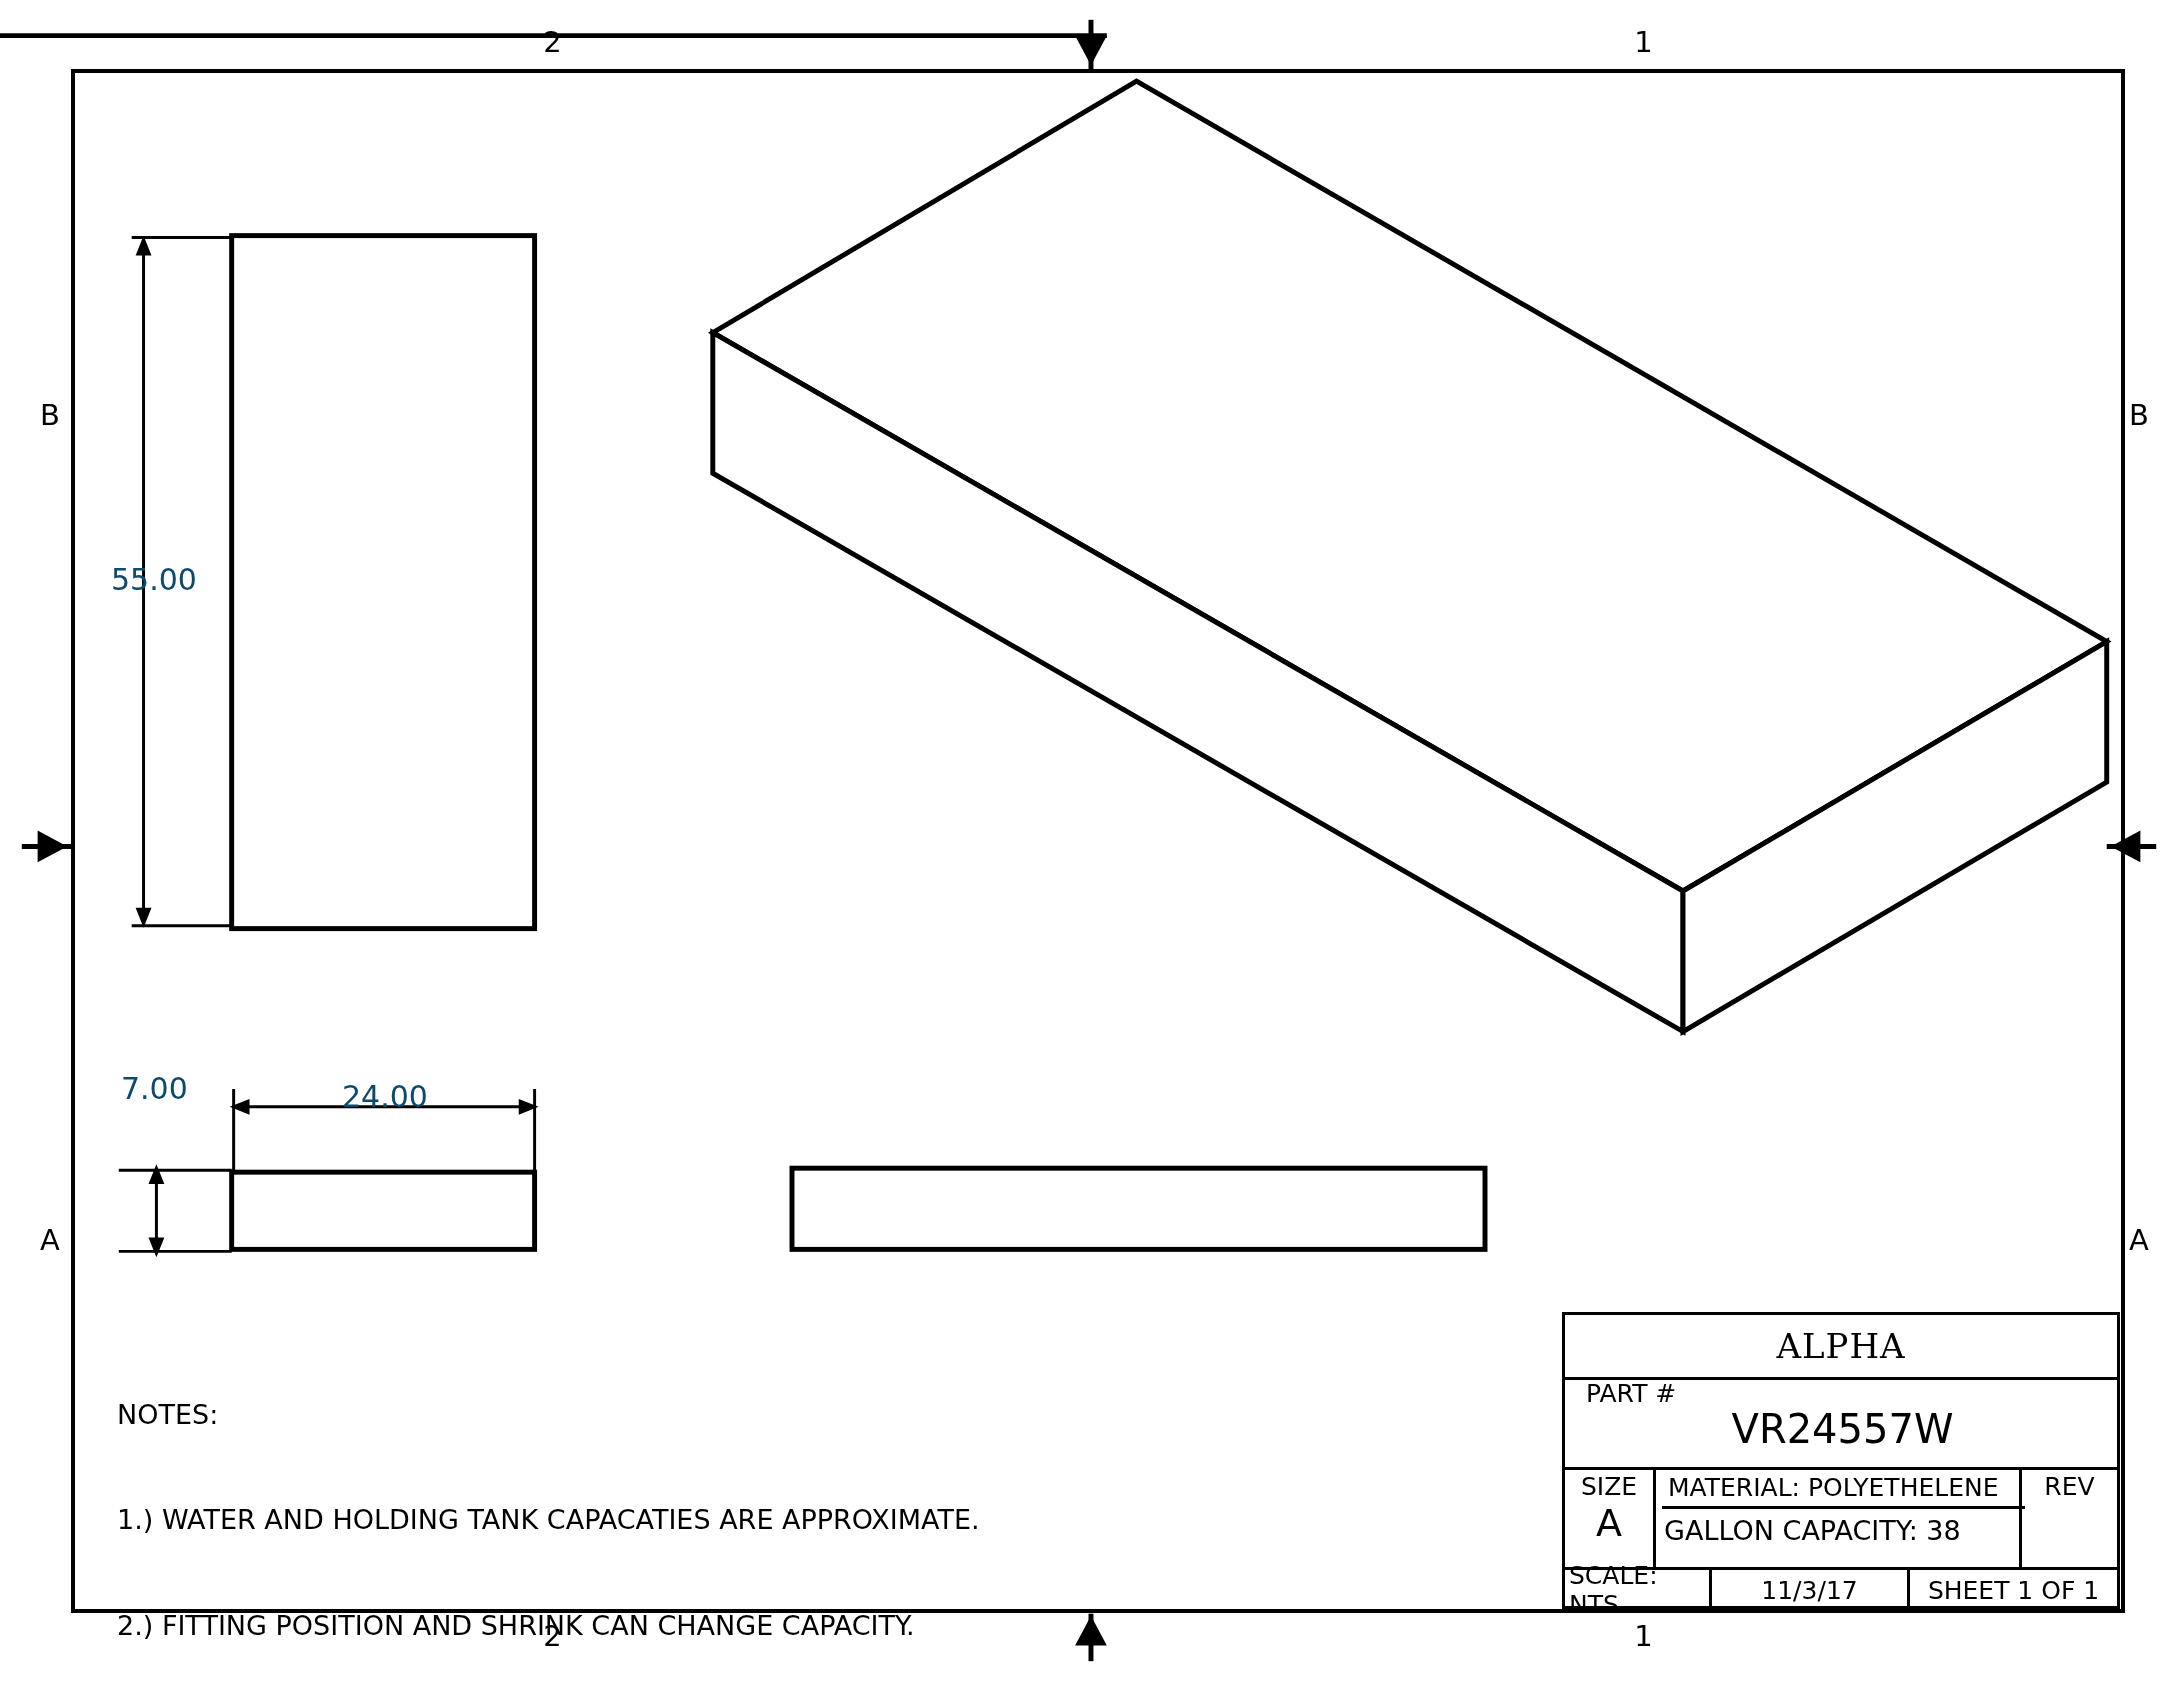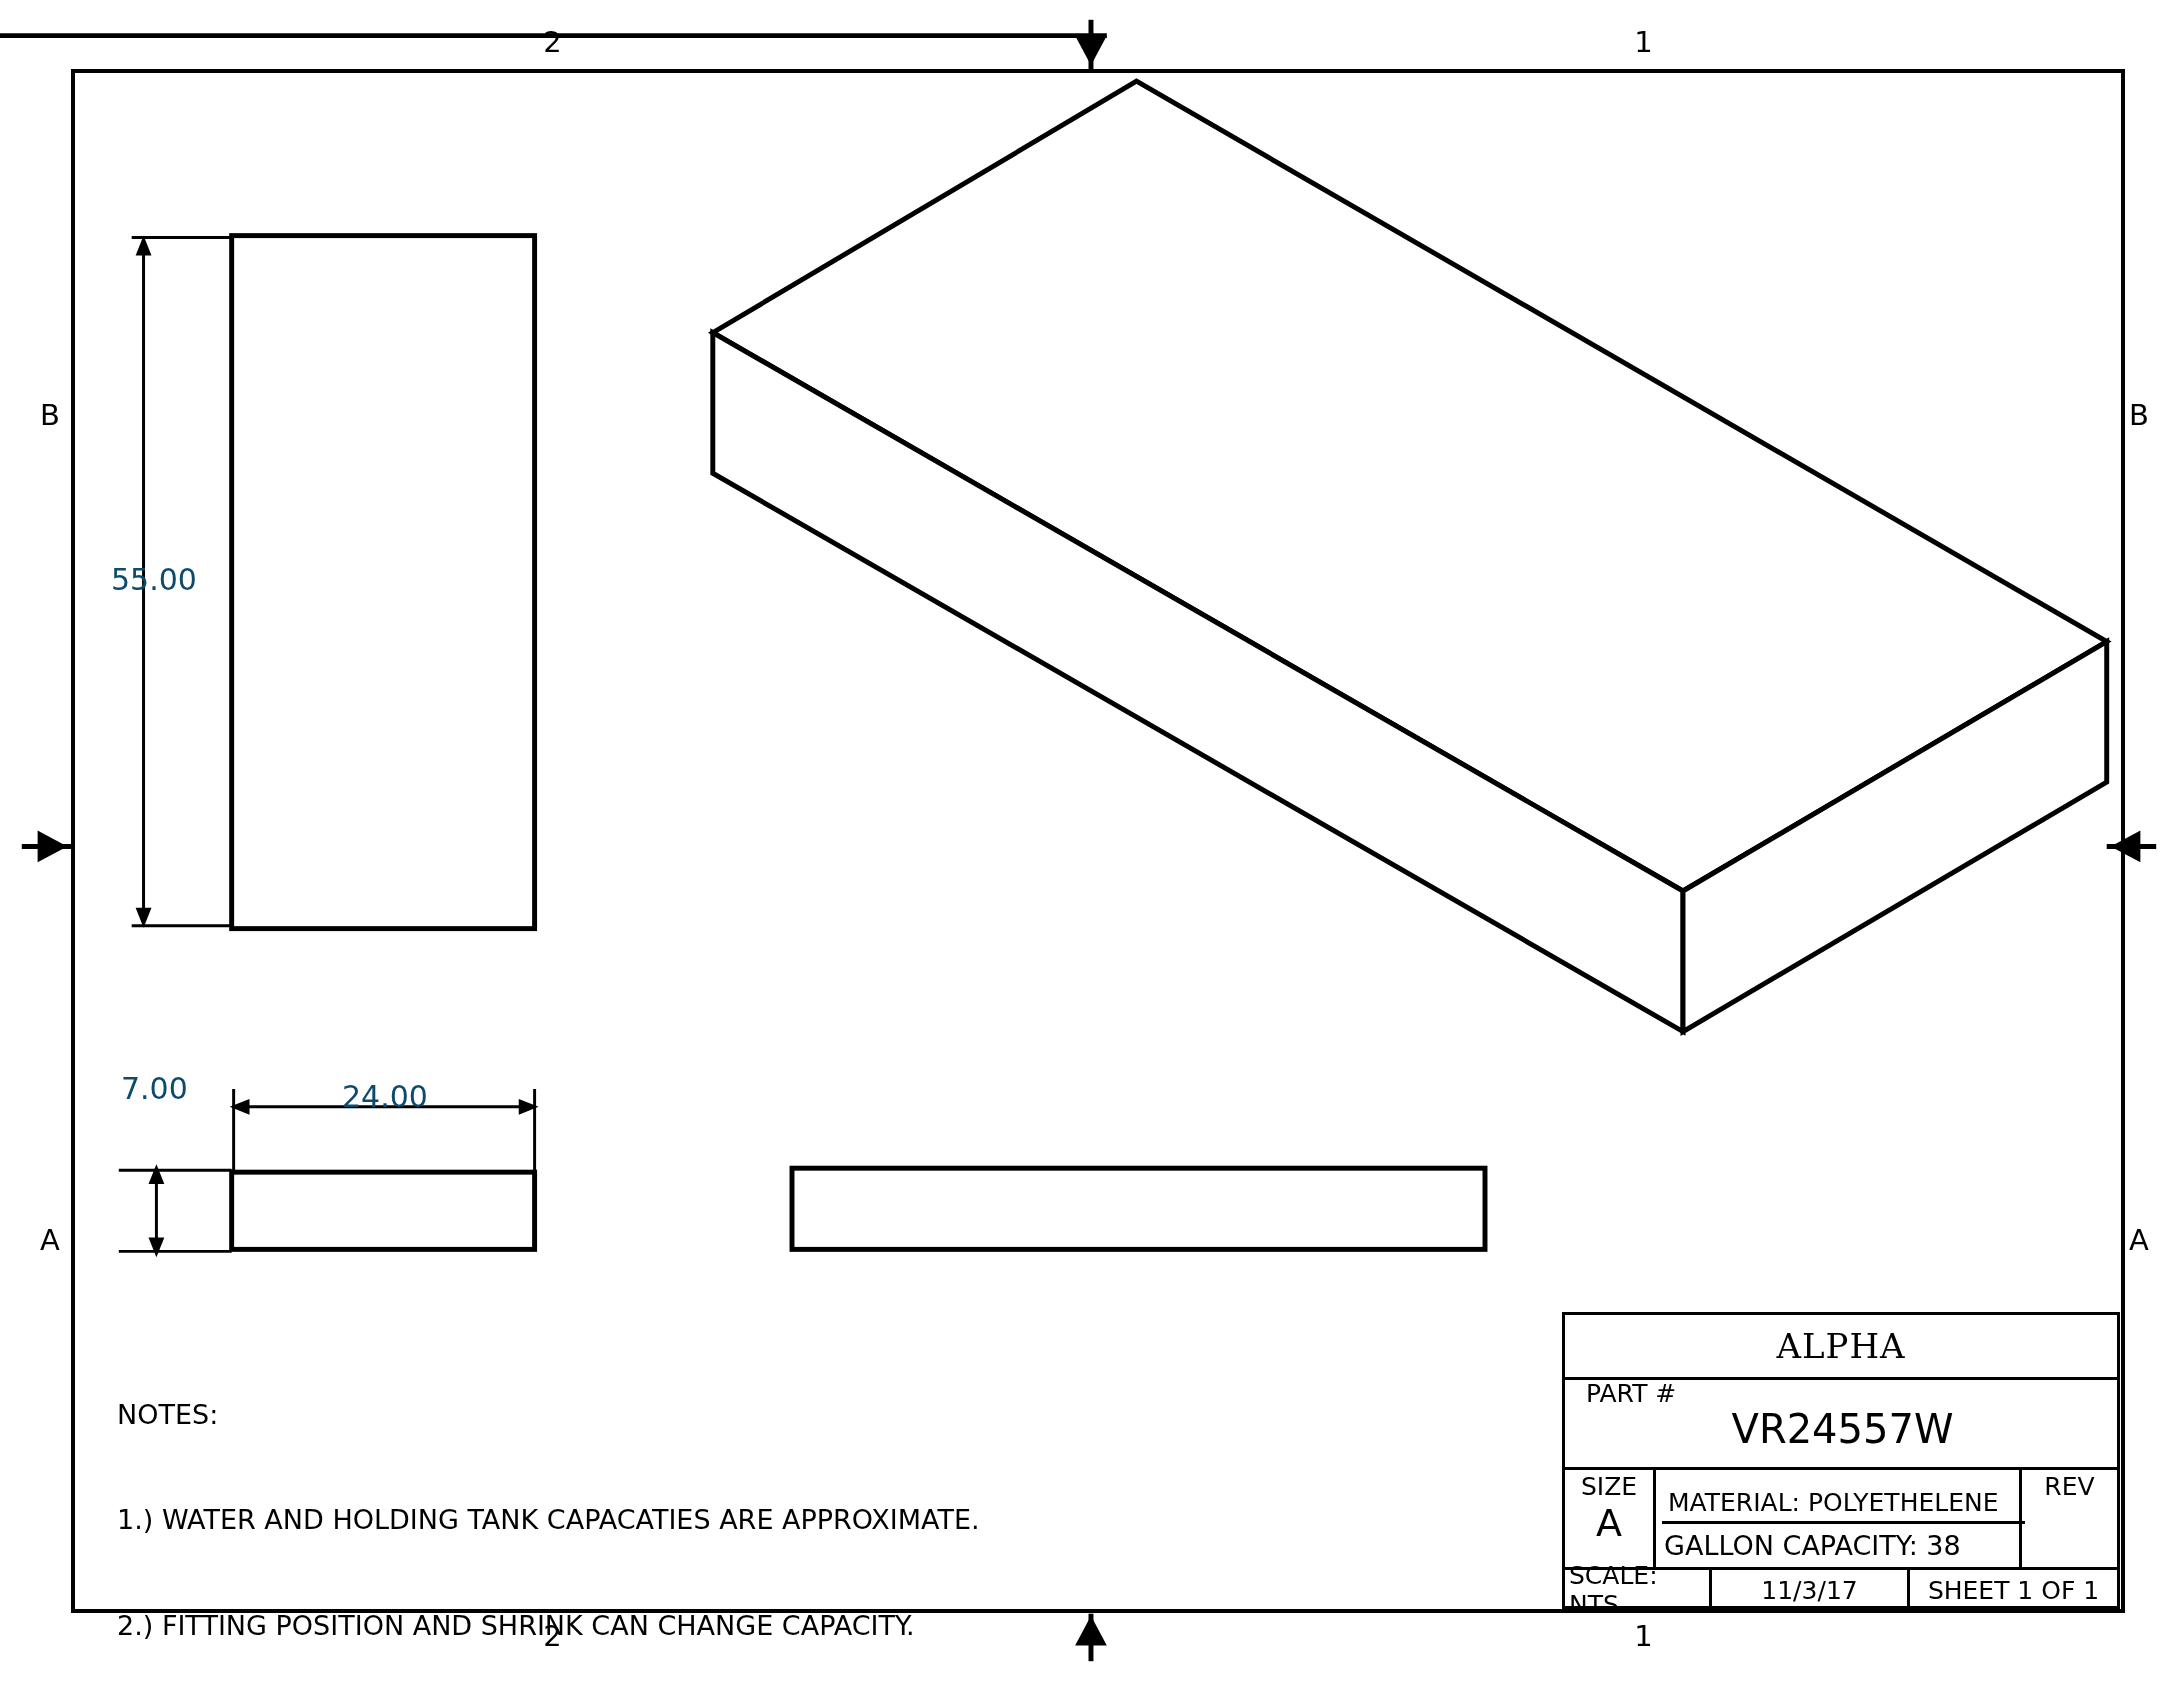--- a/index.html
+++ b/index.html
@@ -133,21 +133,21 @@
     justify-content: flex-start;
   }
   #tb-mid .c-size .lbl { font-size: 25px; line-height: 1.35; text-align: right; }
   #tb-mid .c-size .val { font-size: 38px; line-height: 1.05; }
   #tb-mid .c-mat {
     flex: 1;
     border-right: 3px solid #000;
     box-sizing: border-box;
     display: flex;
     flex-direction: column;
-    justify-content: flex-end;
+    justify-content: flex-start;
     padding-left: 6px;
   }
   #tb-mid .c-mat .l1 { font-size: 25px; line-height: 1.45; border-bottom: 3px solid #000; margin-right: -6px; padding-left: 6px;}
   #tb-mid .c-mat .l2 { font-size: 27px; line-height: 1.6; padding-left: 2px;}
   #tb-mid .c-rev {
     width: 95px;
     box-sizing: border-box;
     display: flex;
     flex-direction: column;
     align-items: center;

